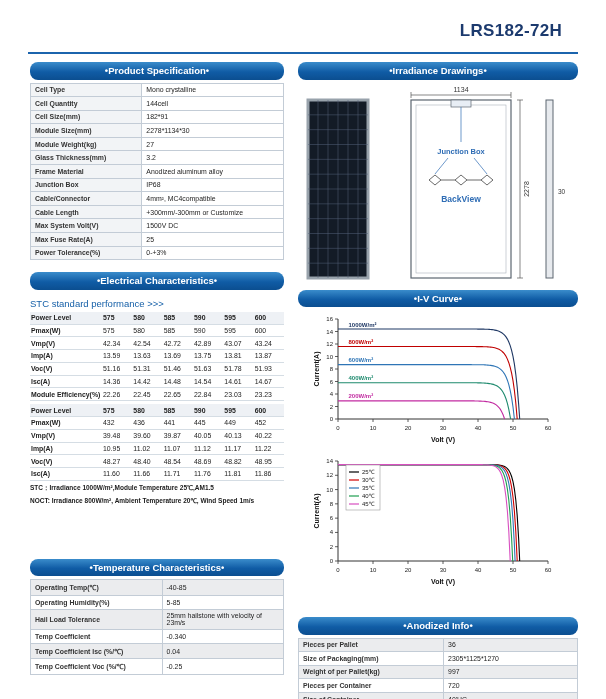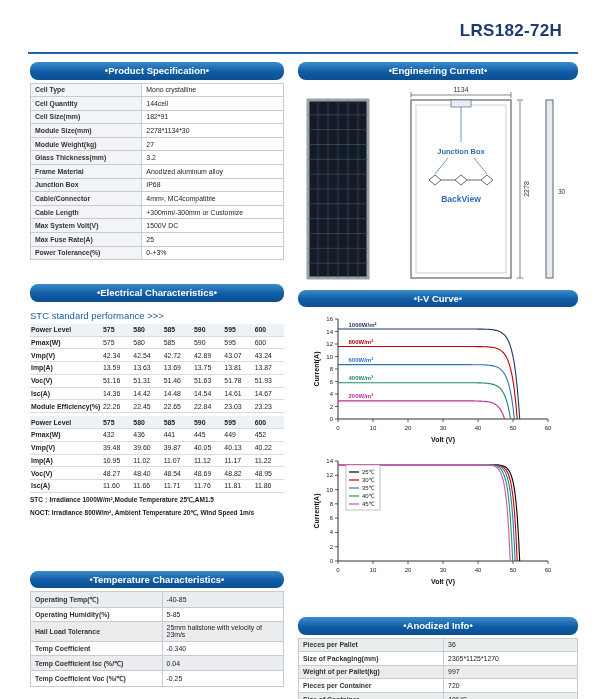--- a/index.html
+++ b/index.html
@@ -11,21 +11,21 @@
   .logo-text{position:absolute;left:10px;top:3px;font-size:25px;font-weight:bold;font-style:italic;color:#2fae4a;letter-spacing:.5px;}
   .logo-svg{position:absolute;left:0;top:0;}
   .model{position:absolute;right:16px;top:15px;font-size:17px;font-weight:bold;color:#1c3a6e;letter-spacing:.3px;}
   .rule{position:absolute;top:52px;left:28px;right:28px;height:2px;background:#1b64ad;}
 
   .col-left{position:absolute;left:30px;top:62px;width:254px;}
   .col-right{position:absolute;left:298px;top:62px;width:280px;}
 
   .section-bar{background:linear-gradient(180deg,#3a8ccb 0%,#105ca5 55%,#0b4e90 100%);
     color:#fff;font-size:9.5px;font-weight:bold;text-align:center;padding:3px 0 3.5px;border-radius:8px;}
-  .mt-elec{margin-top:24px;}
+  .mt-elec{margin-top:12px;}
   .mt-temp{margin-top:54px;}
   .mt-pack{margin-top:26px;}
 
   table{width:100%;border-collapse:collapse;margin-top:3px;}
   .kv-table td{border:0.5px solid #c3ccd6;font-size:6.9px;padding:2.8px 4px;color:#222;}
   .kv-table .kv-label{width:44%;background:#f2f4f6;font-weight:bold;color:#333;}
   .temp .kv-label,.pack .kv-label{width:52%;background:transparent;}
   .striped tr:nth-child(odd) td{background:#ebecee;}
 
   .matrix-table td{font-size:6.9px;padding:2.4px 1px;border-bottom:0.5px solid #d5dde4;color:#222;text-align:left;}
@@ -260,21 +260,21 @@
         </tr>
         <tr>
           <td class="kv-label">Temp Coefficient  Voc (%/℃)</td>
           <td class="kv-value">-0.25</td>
         </tr>
       </tbody>
     </table>
 </div>
 
 <div class="col-right">
-  <div class="section-bar">•Engineering Current•</div>
+  <div class="section-bar">•Irradiance Drawings•</div>
 
   <div class="drawing">
     <svg width="278" height="202" viewBox="0 0 278 202">
       <g>
         <rect x="10" y="16" width="60" height="178" fill="#131b26" stroke="#98a2ab" stroke-width="3"></rect>
         <g>
             <line x1="20" y1="16" x2="20" y2="194" stroke="#55637a" stroke-width="0.5"></line>
             <line x1="30" y1="16" x2="30" y2="194" stroke="#55637a" stroke-width="0.5"></line>
             <line x1="40" y1="16" x2="40" y2="194" stroke="#55637a" stroke-width="0.5"></line>
             <line x1="50" y1="16" x2="50" y2="194" stroke="#55637a" stroke-width="0.5"></line>

